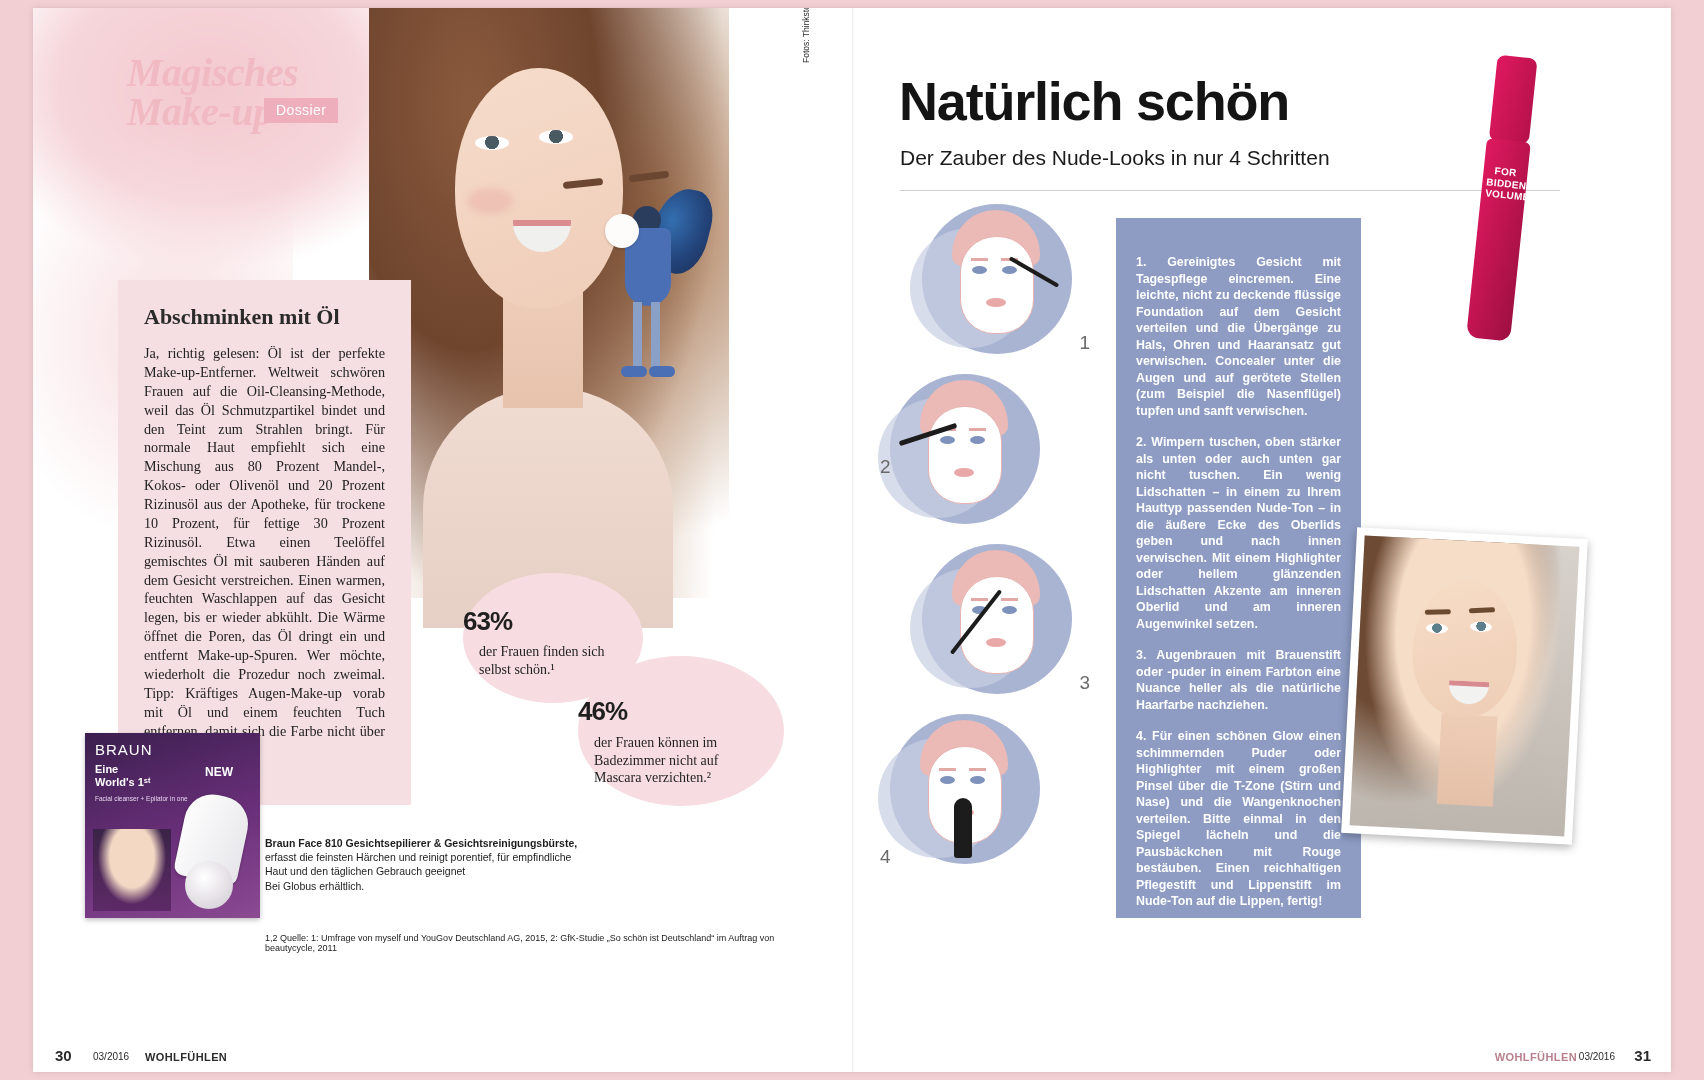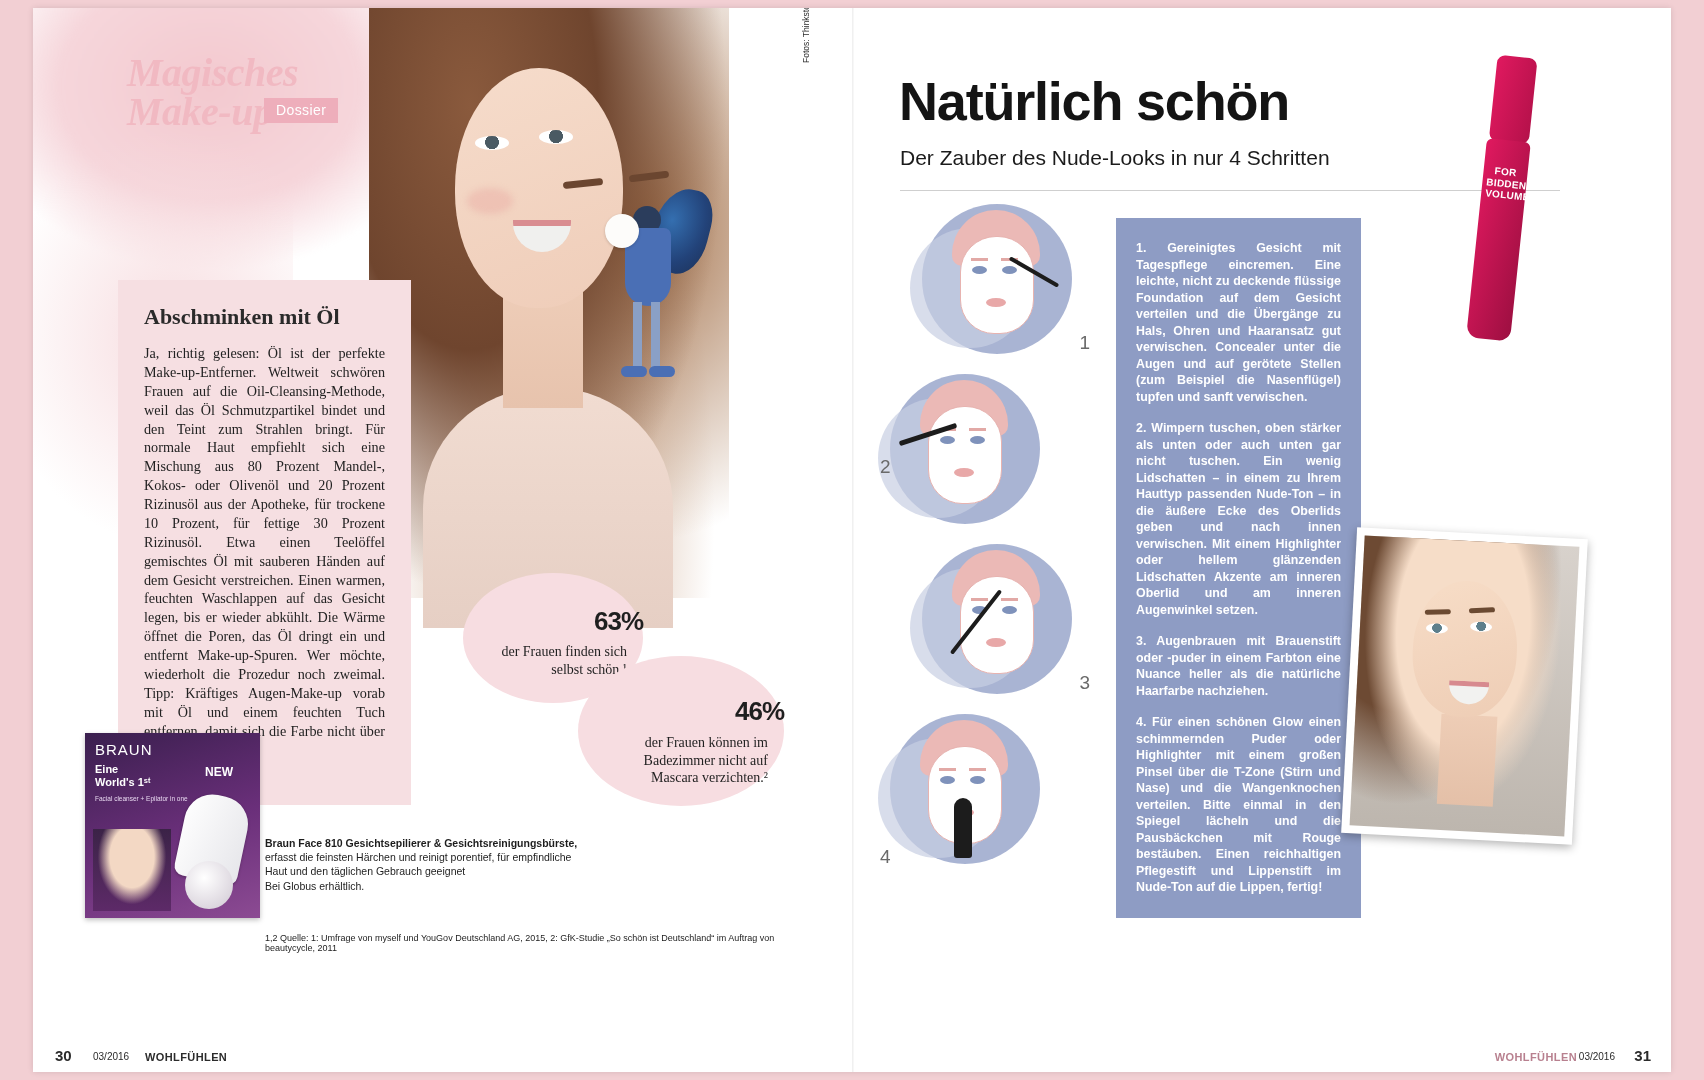--- a/index.html
+++ b/index.html
@@ -128,21 +128,21 @@
   }
   .card p{
     margin:0;padding:14px 26px 0 26px;
     font-family:"Liberation Serif", serif;
     font-size:14.2px;line-height:1.33;color:#222;text-align:justify;
     hyphens:auto;
   }
 
   
   .badge{
-    position:absolute;text-align:right;color:#1f1f1f;
+    position:absolute;text-align:left;color:#1f1f1f;
   }
   .badge .scallop{
     position:absolute;inset:0;
     background:#f7dde1;
     border-radius:50%;
   }
   .badge-63{left:430px;top:565px;width:180px;height:130px;}
   .badge-73{left:545px;top:648px;width:206px;height:150px;}
   .badge .inner{position:relative;padding-top:18px;}
   .badge .num{
@@ -241,21 +241,21 @@
     font-family:"Liberation Sans", sans-serif;font-weight:bold;font-size:10px;line-height:1.15;
     text-align:center;letter-spacing:.3px;
   }
 
   
   .panel{
     position:absolute;left:262px;top:210px;width:245px;height:700px;
     background:#8e9cc4;
   }
   .panel p{
-    margin:0 0 15px 0;
+    margin:14px 0 15px 0;
     font-family:"Liberation Sans", sans-serif;
     font-weight:bold;font-size:12.4px;line-height:1.33;color:#ffffff;
     text-align:justify;hyphens:auto;
   }
   .panel-inner{padding:22px 20px;}
 
   
   .steps{position:absolute;left:20px;top:190px;width:250px;height:720px;}
   .step{position:absolute;width:180px;height:170px;}
   .step .blob{

